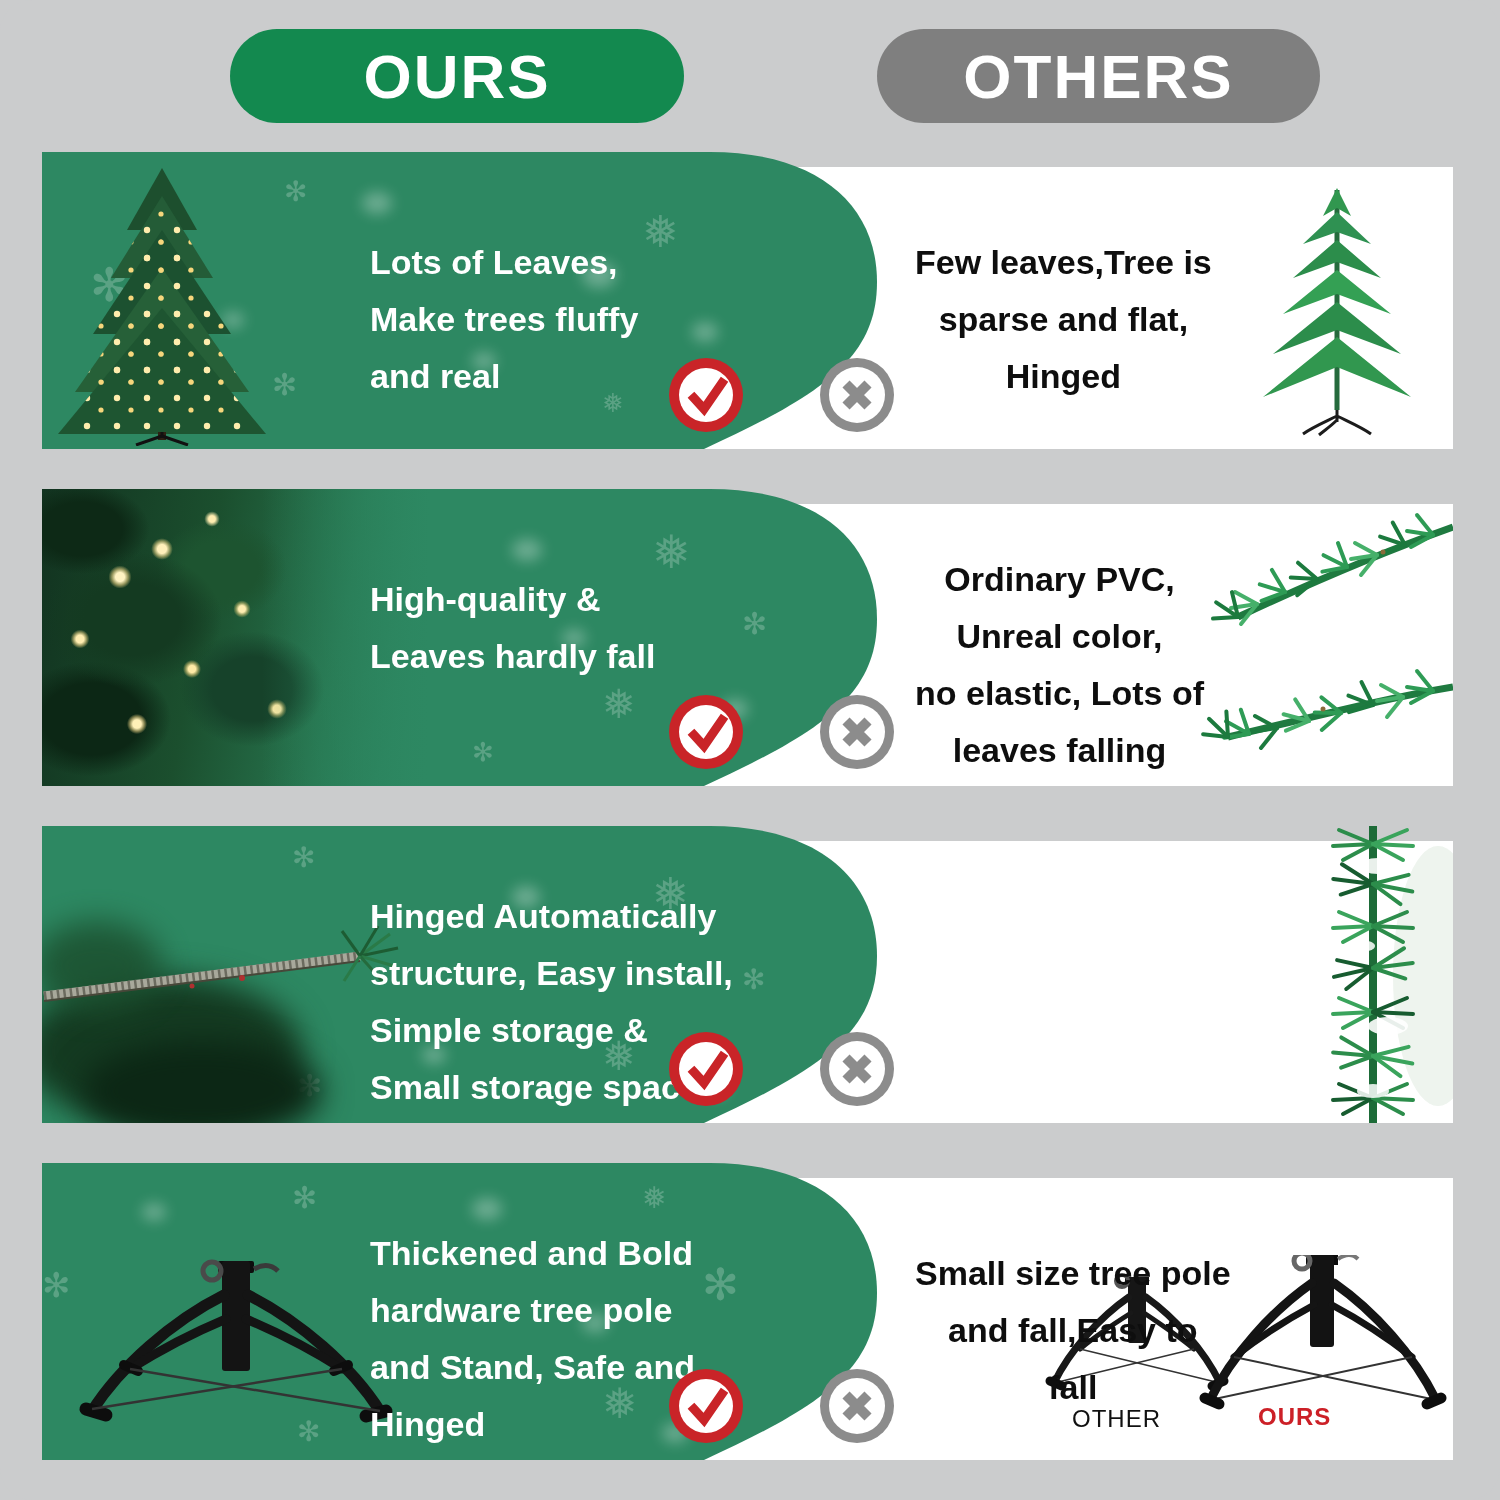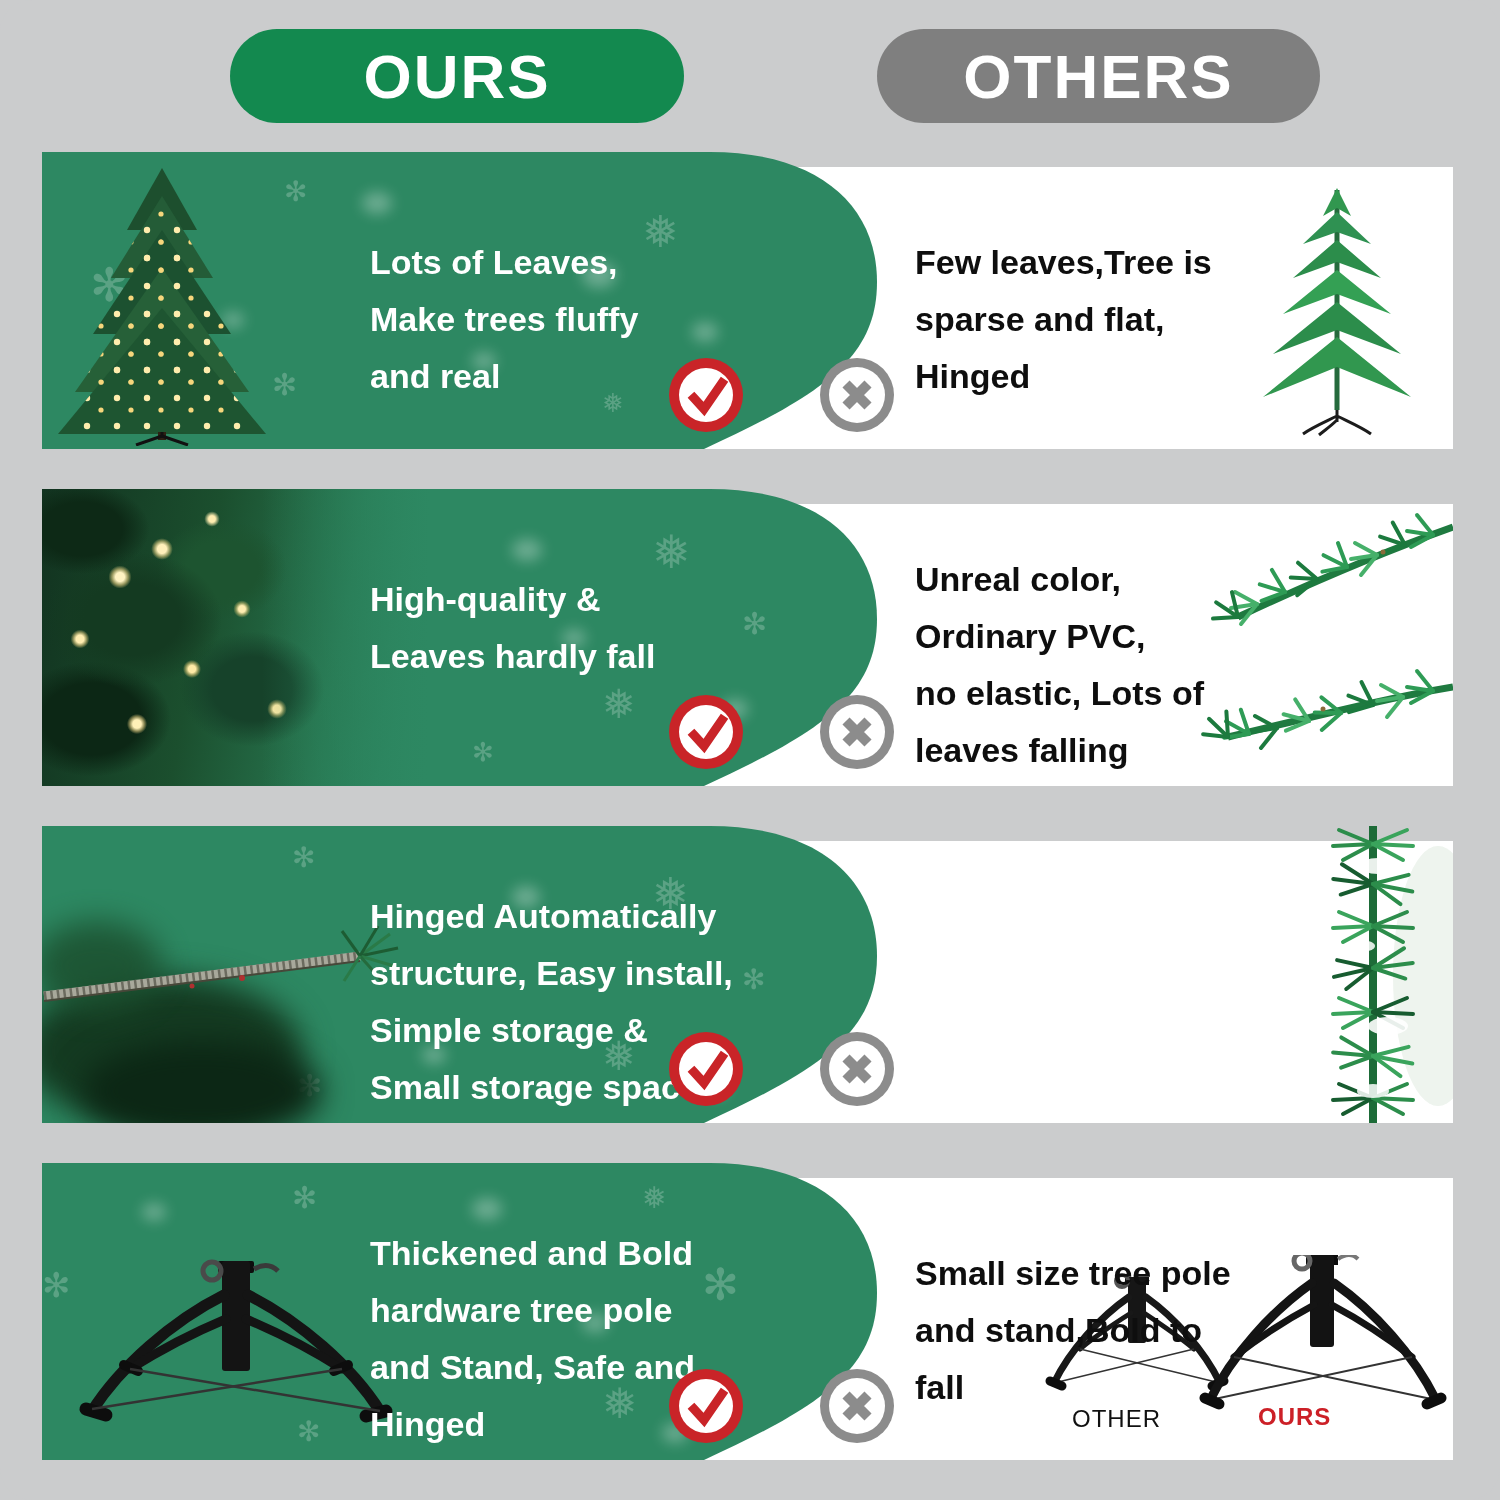--- a/index.html
+++ b/index.html
@@ -15,21 +15,21 @@
   .row{position:absolute;left:42px;width:1411px;height:297px;overflow:hidden;}
   .row1{top:152px}.row2{top:489px}.row3{top:826px}.row4{top:1163px}
   .white-panel{position:absolute;left:520px;top:15px;right:0;height:282px;background:var(--white);z-index:1;}
   .green-svg{position:absolute;left:0;top:0;width:835px;height:297px;z-index:2;}
   .decor{position:absolute;inset:0;z-index:3;pointer-events:none;}
   .flake{position:absolute;color:rgba(255,255,255,.22);font-family:"DejaVu Sans",sans-serif;line-height:1;}
   .dot{position:absolute;background:rgba(255,255,255,.30);border-radius:50%;filter:blur(7px);display:block;}
   .art{position:absolute;z-index:4;}
   .ltext,.rtext{position:absolute;font-size:34px;font-weight:700;line-height:57px;white-space:nowrap;z-index:5;}
   .ltext{left:328px;color:#fff;}
-  .rtext{left:873px;color:var(--text);}
+  .rtext{left:873px;color:var(--text);text-align:center;}
   .t3{top:82px}.t4{top:62px}
   .ltext span,.rtext span{display:block;}
   .badge{position:absolute;width:76px;height:76px;top:205px;z-index:6;}
   .badge.check{left:626px}.badge.cross{left:777px}
   
   .photo2{position:absolute;left:0;top:0;width:400px;height:297px;z-index:4;
     background:
       radial-gradient(16px 16px at 78px 88px,#fff3c2 0 28%,rgba(255,224,140,.55) 50%,transparent 72%),
       radial-gradient(13px 13px at 38px 150px,#ffedb0 0 30%,rgba(255,224,140,.5) 52%,transparent 72%),
       radial-gradient(15px 15px at 120px 60px,#fff0ba 0 30%,rgba(255,224,140,.5) 52%,transparent 72%),
@@ -151,22 +151,22 @@
       <i class="dot" style="left:470px;top:50px;width:30px;height:22px"></i>
       <i class="dot" style="left:680px;top:210px;width:26px;height:20px"></i>
       <i class="dot" style="left:520px;top:140px;width:24px;height:18px"></i>
     </div>
     <div class="photo2"></div>
     <div class="ltext t3">
       <span>High-quality &amp;</span>
       <span>Leaves hardly fall</span>
     </div>
     <div class="rtext t4">
+      <span>Ordinary PVC,</span>
       <span>Unreal color,</span>
-      <span>Ordinary PVC,</span>
       <span>no elastic, Lots of</span>
       <span>leaves falling</span>
     </div>
 
     <svg class="art" style="left:1091px;top:8px" width="320" height="284" viewBox="0 0 320 284">
       <defs>
         <g id="n2" fill="none" stroke-linecap="round" stroke-width="4">
           <line x1="0" y1="0" x2="-16" y2="-20"></line>
           <line x1="0" y1="0" x2="-22" y2="12"></line>
           <line x1="0" y1="0" x2="-26" y2="-4"></line>
@@ -334,21 +334,21 @@
       </g>
     </svg>
     <div class="ltext t4">
       <span>Thickened and Bold</span>
       <span>hardware tree pole</span>
       <span>and Stand, Safe and</span>
       <span>Hinged</span>
     </div>
     <div class="rtext t3">
       <span>Small size tree pole</span>
-      <span>and stand,Bold to</span>
+      <span>and fall,Easy to</span>
       <span>fall</span>
     </div>
 
     <svg class="art" style="left:980px;top:92px" width="430" height="175" viewBox="0 0 430 175">
 
       <rect x="103" y="22" width="24" height="8" fill="#101010"></rect>
       <rect x="106" y="22" width="18" height="66" rx="2" fill="#161616"></rect>
       <circle cx="100" cy="26" r="6" fill="none" stroke="#555" stroke-width="4"></circle>
       <g fill="none" stroke="#181818" stroke-linecap="round">
         <path d="M107 42 C78 62 48 95 32 128" stroke-width="7"></path>

